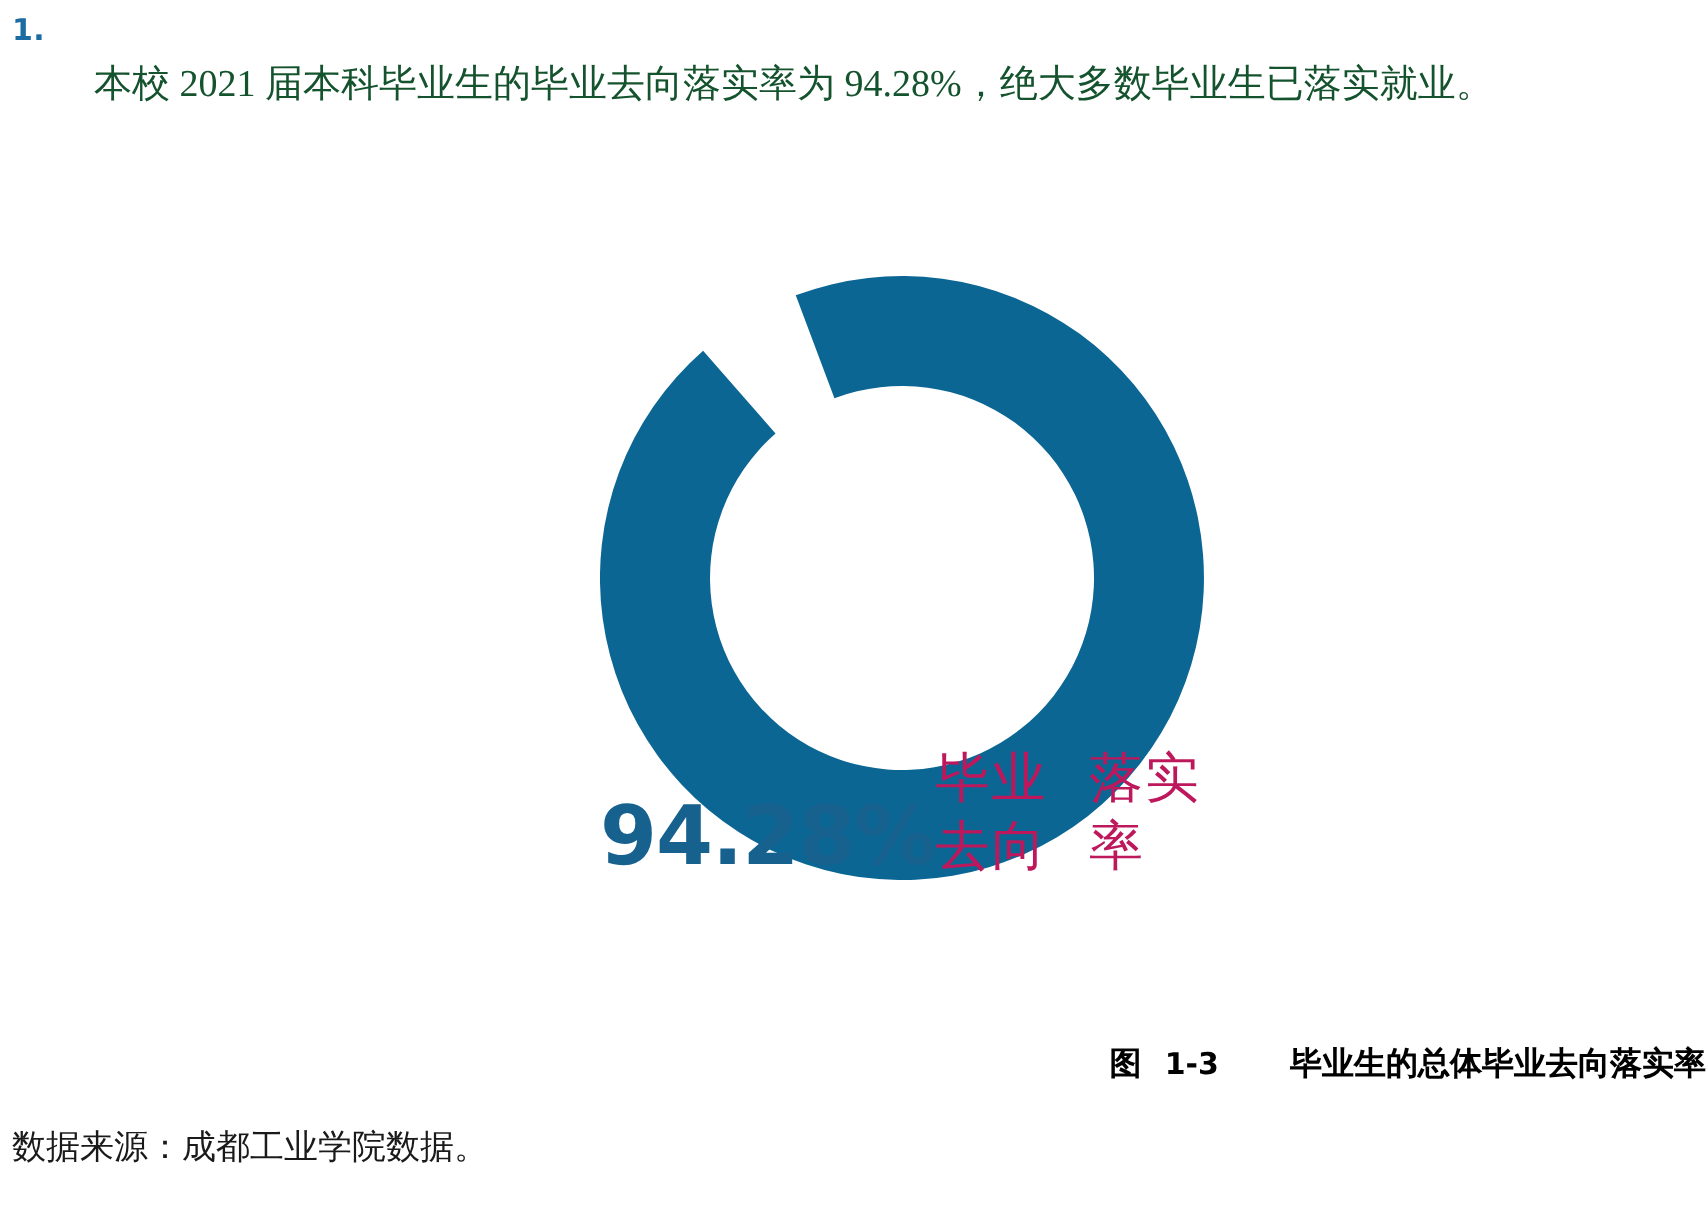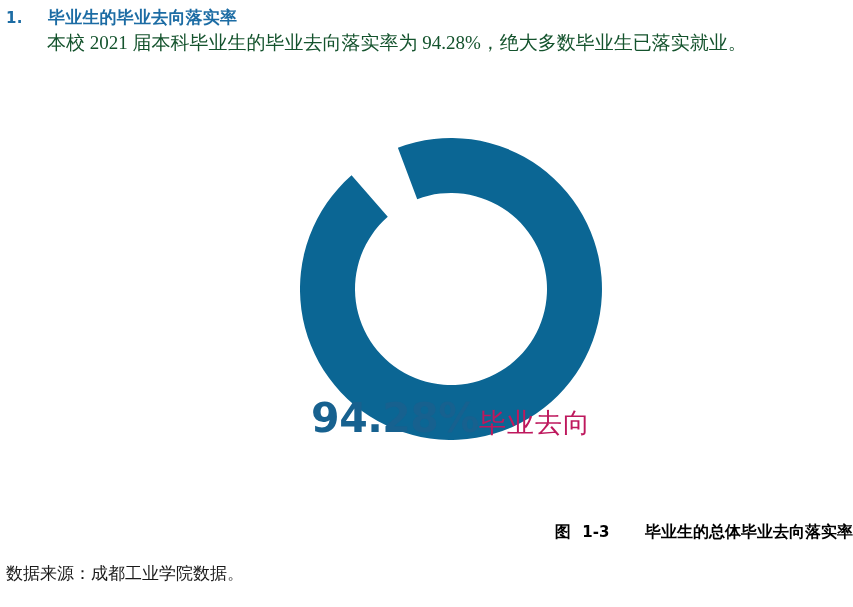--- a/index.html
+++ b/index.html
@@ -122,34 +122,34 @@
     font-size: 17px;
     color: #1a1a1a;
     text-align: right;
   }
 </style>
 </head>
 <body>
 
 <div class="section-heading">
   <span class="num">1.</span>
-  <span class="title">毕业生的毕业去向落实率</span>
 </div>
 
 <div class="body-paragraph">本校 2021 届本科毕业生的毕业去向落实率为 94.28%，绝大多数毕业生已落实就业。</div>
 
 <div class="chart-wrap">
   <svg viewBox="0 0 302 302">
     <g>
       <path id="donut-slice" fill="#0B6694" d="M 97.87 9.66 A 151 151 0 1 1 51.55 37.37 L 87.78 78.76 A 96 96 0 1 0 117.22 61.14 Z"></path>
     </g>
   </svg>
   <div class="donut-center">
     <div class="donut-value">94.28%</div>
     <div class="donut-label-1">毕业去向</div>
+    <div class="donut-label-2">落实率</div>
   </div>
 </div>
 
 <div class="figure-caption">
   <span>图</span>
   <span class="fig-no">1-3</span>
   <span>毕业生的总体毕业去向落实率</span>
 </div>
 
 <div class="source-note">数据来源：成都工业学院数据。</div>

